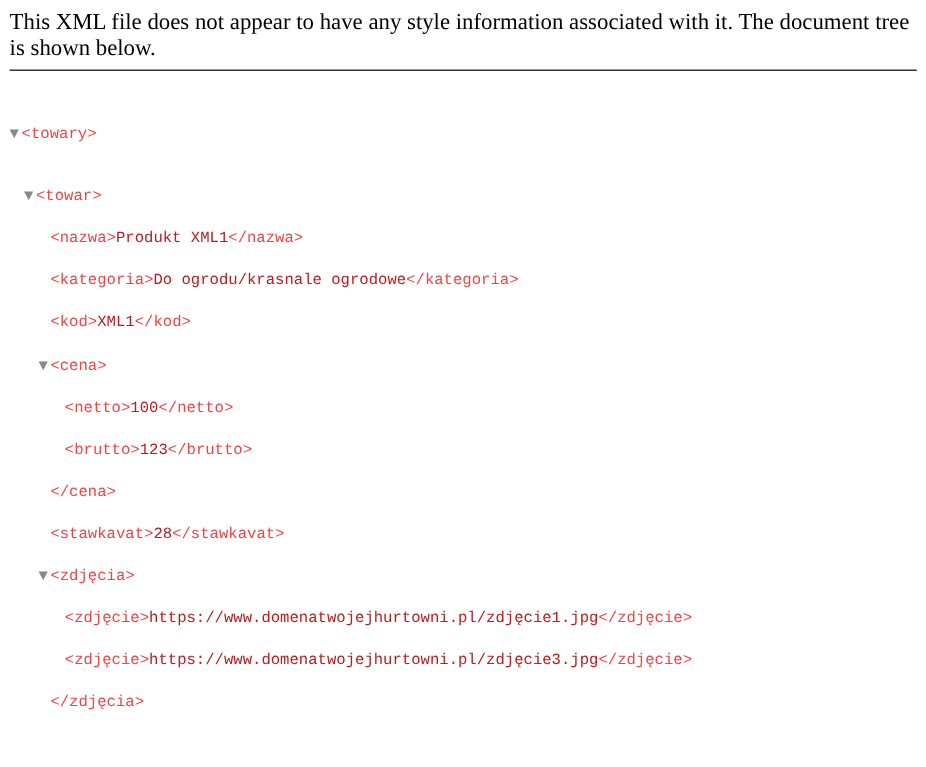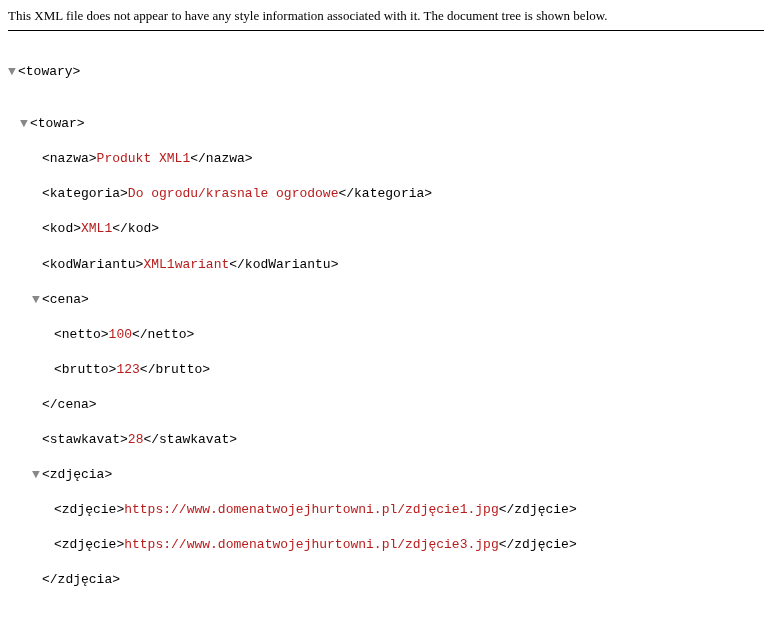--- a/index.html
+++ b/index.html
@@ -5,60 +5,59 @@
   body {
     margin: 0;
     padding: 8px;
     font-family: "Times New Roman", serif;
     font-size: 13px;
     background: #fff;
     color: #000;
   }
   .notice {
     font-family: "Times New Roman", serif;
-    font-size: 13px;
+    font-size: 19px;
     padding-bottom: 6px;
-    margin-bottom: 4px;
+    margin-bottom: 16px;
     border-bottom: 1px solid #000;
   }
   .tree {
     font-family: "Consolas", "Menlo", "Courier New", monospace;
     font-size: 13px;
     line-height: 1.35;
     white-space: pre;
     padding-top: 10px;
   }
   .line { display: block; }
   .toggle {
     color: #888;
     display: inline-block;
     width: 10px;
     margin-left: -10px;
     cursor: pointer;
   }
-  .tag { color: #000000; }
+  .tag { color: #ef4444; }
   .text { color: #b91c1c; }
   .ind0 { padding-left: 10px; }
   .ind1 { padding-left: 22px; }
   .ind2 { padding-left: 34px; }
   .ind3 { padding-left: 46px; }
 </style>
 </head>
 <body>
 
 <div class="notice">This XML file does not appear to have any style information associated with it. The document tree is shown below.</div>
 
 <div class="tree">
 <span class="line ind0"><span class="toggle">▼</span><span class="tag">&lt;towary&gt;</span></span>
 
 <span class="line ind1"><span class="toggle">▼</span><span class="tag">&lt;towar&gt;</span></span>
 <span class="line ind2"><span class="tag">&lt;nazwa&gt;</span><span class="text">Produkt XML1</span><span class="tag">&lt;/nazwa&gt;</span></span>
 <span class="line ind2"><span class="tag">&lt;kategoria&gt;</span><span class="text">Do ogrodu/krasnale ogrodowe</span><span class="tag">&lt;/kategoria&gt;</span></span>
 <span class="line ind2"><span class="tag">&lt;kod&gt;</span><span class="text">XML1</span><span class="tag">&lt;/kod&gt;</span></span>
-<span class="line ind2"><span class="tag">&lt;kodWariantu&gt;</span><span class="text">XML1wariant</span><span class="tag">&lt;/kodWariantu&gt;</span></span>
 <span class="line ind2"><span class="toggle">▼</span><span class="tag">&lt;cena&gt;</span></span>
 <span class="line ind3"><span class="tag">&lt;netto&gt;</span><span class="text">100</span><span class="tag">&lt;/netto&gt;</span></span>
 <span class="line ind3"><span class="tag">&lt;brutto&gt;</span><span class="text">123</span><span class="tag">&lt;/brutto&gt;</span></span>
 <span class="line ind2"><span class="tag">&lt;/cena&gt;</span></span>
 <span class="line ind2"><span class="tag">&lt;stawkavat&gt;</span><span class="text">28</span><span class="tag">&lt;/stawkavat&gt;</span></span>
 <span class="line ind2"><span class="toggle">▼</span><span class="tag">&lt;zdjęcia&gt;</span></span>
 <span class="line ind3"><span class="tag">&lt;zdjęcie&gt;</span><span class="text">https://www.domenatwojejhurtowni.pl/zdjęcie1.jpg</span><span class="tag">&lt;/zdjęcie&gt;</span></span>
 <span class="line ind3"><span class="tag">&lt;zdjęcie&gt;</span><span class="text">https://www.domenatwojejhurtowni.pl/zdjęcie3.jpg</span><span class="tag">&lt;/zdjęcie&gt;</span></span>
 <span class="line ind2"><span class="tag">&lt;/zdjęcia&gt;</span></span>
 

